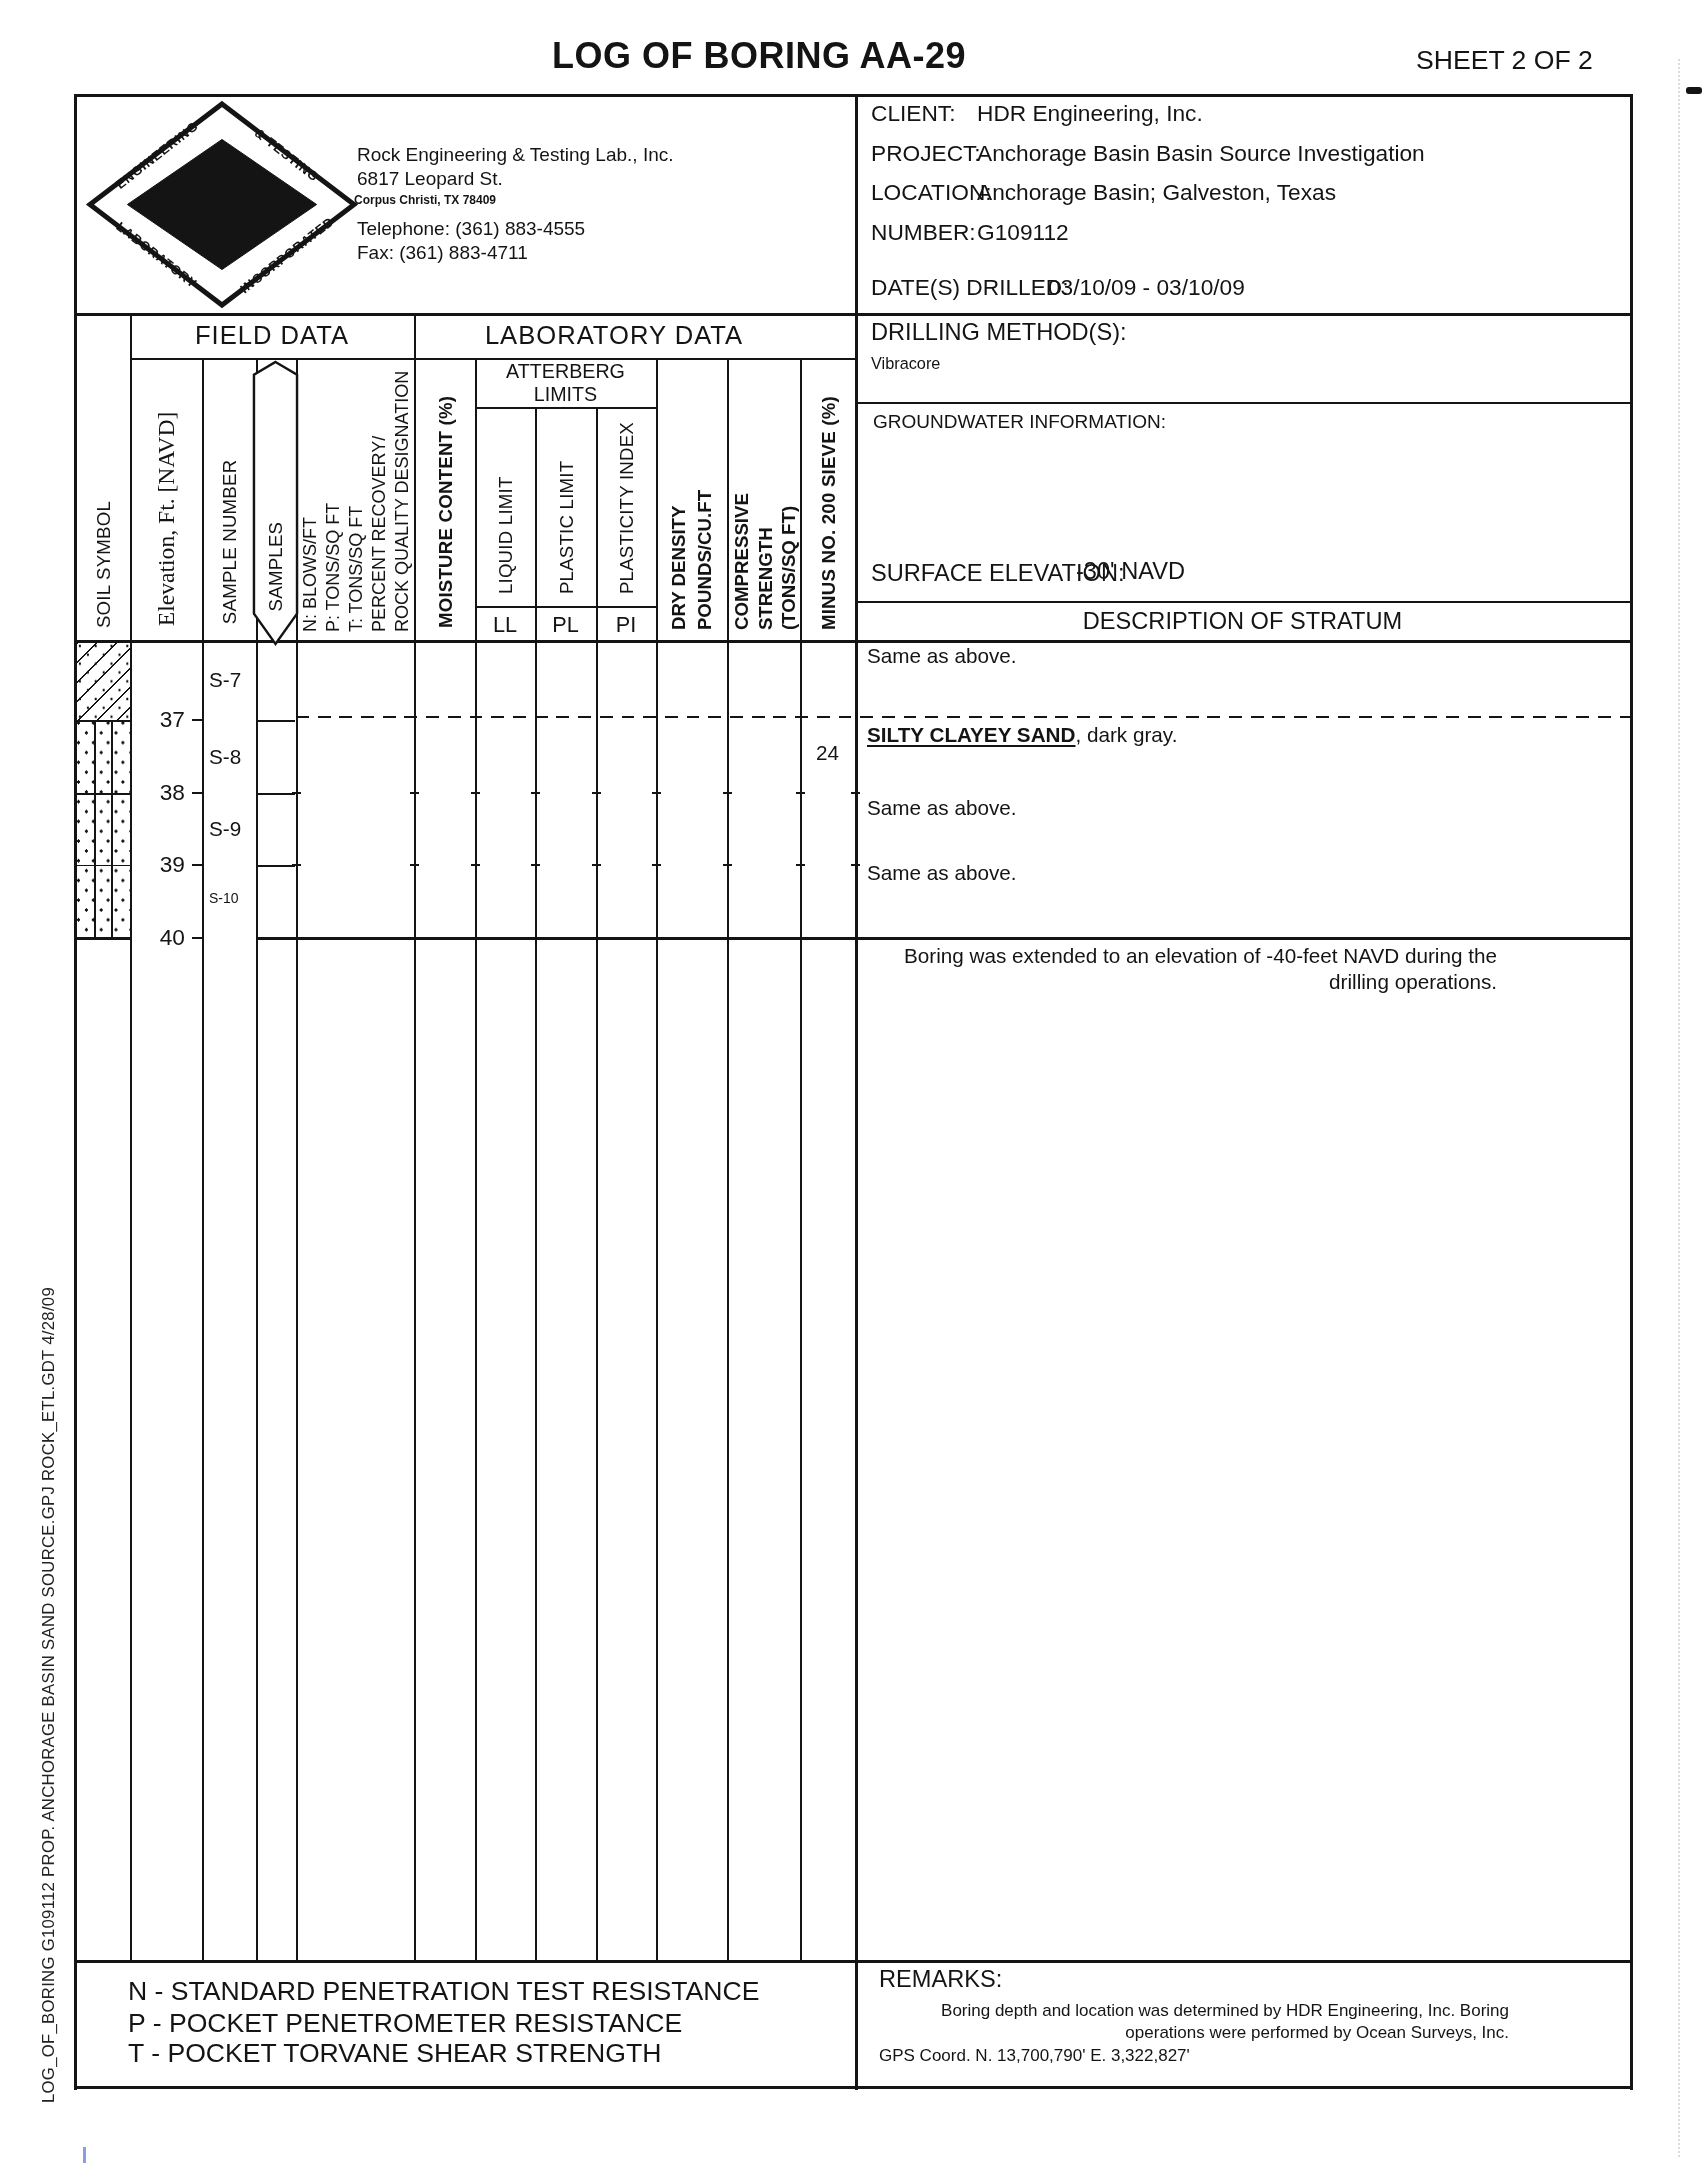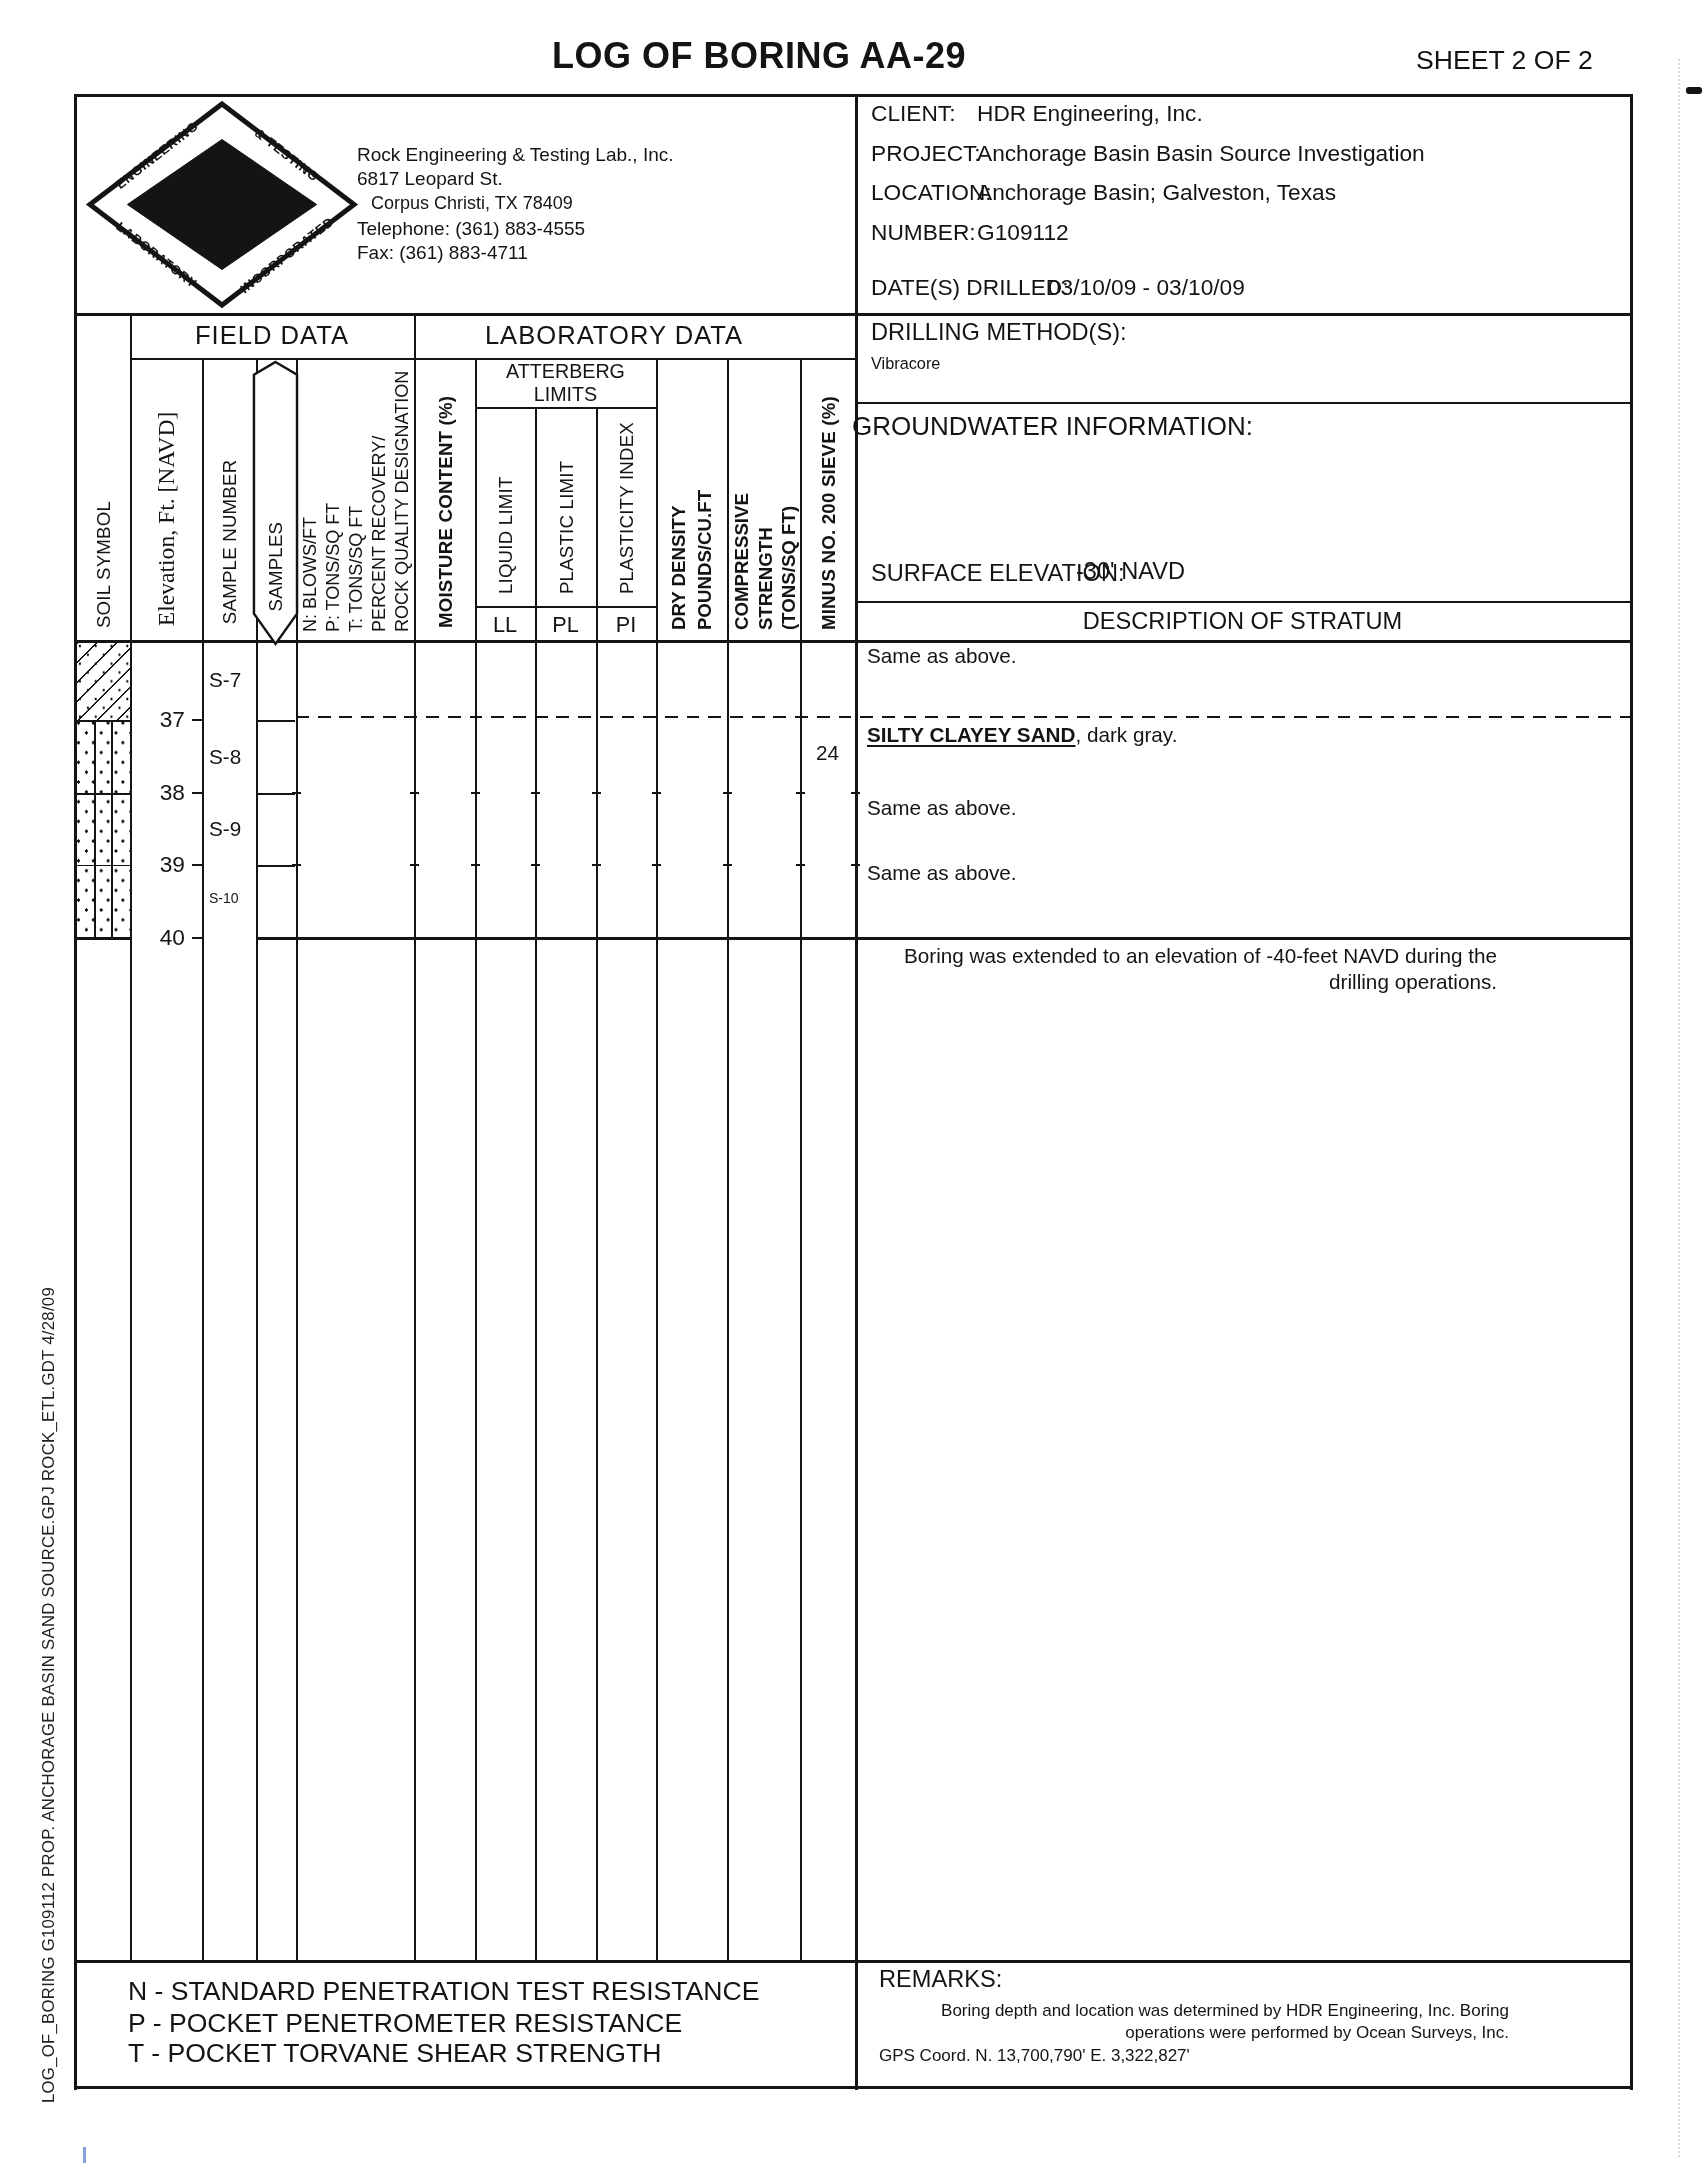--- a/index.html
+++ b/index.html
@@ -73,38 +73,38 @@
       <polygon points="140,4 274,106 140,208 6,106" fill="#ffffff" stroke="#141414" stroke-width="5"></polygon>
       <polygon points="140,40 236,106 140,172 44,106" fill="#141414" stroke="#141414"></polygon>
     </svg>
     <div class="logo-edge" style="left:73px;top:55px;transform:translate(-50%,-50%) rotate(-38deg);">ENGINEERING</div>
     <div class="logo-edge" style="left:203px;top:55px;transform:translate(-50%,-50%) rotate(38deg);">&amp; TESTING</div>
     <div class="logo-edge" style="left:73px;top:155px;transform:translate(-50%,-50%) rotate(38deg);">LABORATORY</div>
     <div class="logo-edge" style="left:203px;top:155px;transform:translate(-50%,-50%) rotate(-38deg);">INCORPORATED</div>
   </div>
   <div class="t" style="left:357px;top:144px;font-size:19px;">Rock Engineering &amp; Testing Lab., Inc.</div>
   <div class="t" style="left:357px;top:168px;font-size:19px;">6817 Leopard St.</div>
-  <div class="t" style="left:371px;top:193px;font-size:18px;">Corpus Christi, TX 78409</div>
+  <div class="t" style="left:354px;top:193px;font-size:12px;font-weight:bold;">Corpus Christi, TX 78409</div>
   <div class="t" style="left:357px;top:218px;font-size:19px;">Telephone:  (361) 883-4555</div>
   <div class="t" style="left:357px;top:242px;font-size:19px;">Fax:  (361) 883-4711</div>
 
   <div class="t lbl" style="left:871px;top:100px;">CLIENT:</div>
   <div class="t lbl" style="left:977px;top:100px;">HDR Engineering, Inc.</div>
   <div class="t lbl" style="left:871px;top:140px;">PROJECT:</div>
   <div class="t lbl" style="left:977px;top:140px;">Anchorage Basin Basin Source Investigation</div>
   <div class="t lbl" style="left:871px;top:179px;">LOCATION:</div>
   <div class="t lbl" style="left:977px;top:179px;">Anchorage Basin; Galveston, Texas</div>
   <div class="t lbl" style="left:871px;top:219px;">NUMBER:</div>
   <div class="t lbl" style="left:977px;top:219px;">G109112</div>
   <div class="t lbl" style="left:871px;top:274px;">DATE(S) DRILLED:</div>
   <div class="t lbl" style="left:1048px;top:274px;">03/10/09 - 03/10/09</div>
 
   <div class="t" style="left:871px;top:319px;font-size:23.6px;">DRILLING METHOD(S):</div>
   <div class="t" style="left:871px;top:354px;font-size:16.3px;">Vibracore</div>
-  <div class="t" style="left:852px;top:411px;font-size:26px;">GROUNDWATER INFORMATION:</div>
+  <div class="t" style="left:873px;top:411px;font-size:19px;">GROUNDWATER INFORMATION:</div>
   <div class="t" style="left:871px;top:560px;font-size:23.6px;">SURFACE ELEVATION:</div>
   <div class="t" style="left:1076px;top:558px;font-size:23.6px;">-30' NAVD</div>
   <div class="t" style="left:855px;top:608px;width:775px;text-align:center;font-size:23.6px;">DESCRIPTION OF STRATUM</div>
 
   <div class="t bighead" style="left:130px;top:321px;width:284px;text-align:center;">FIELD DATA</div>
   <div class="t bighead" style="left:414px;top:321px;width:400px;text-align:center;">LABORATORY DATA</div>
   <div class="t pre" style="left:475px;top:360px;width:181px;text-align:center;font-size:19.7px;line-height:22.7px;">ATTERBERG
 LIMITS</div>
 
   <div class="rot colhead" style="left:77px;top:638px;width:321px;height:53px;line-height:53px;padding-left:9.9px;">SOIL SYMBOL</div>

